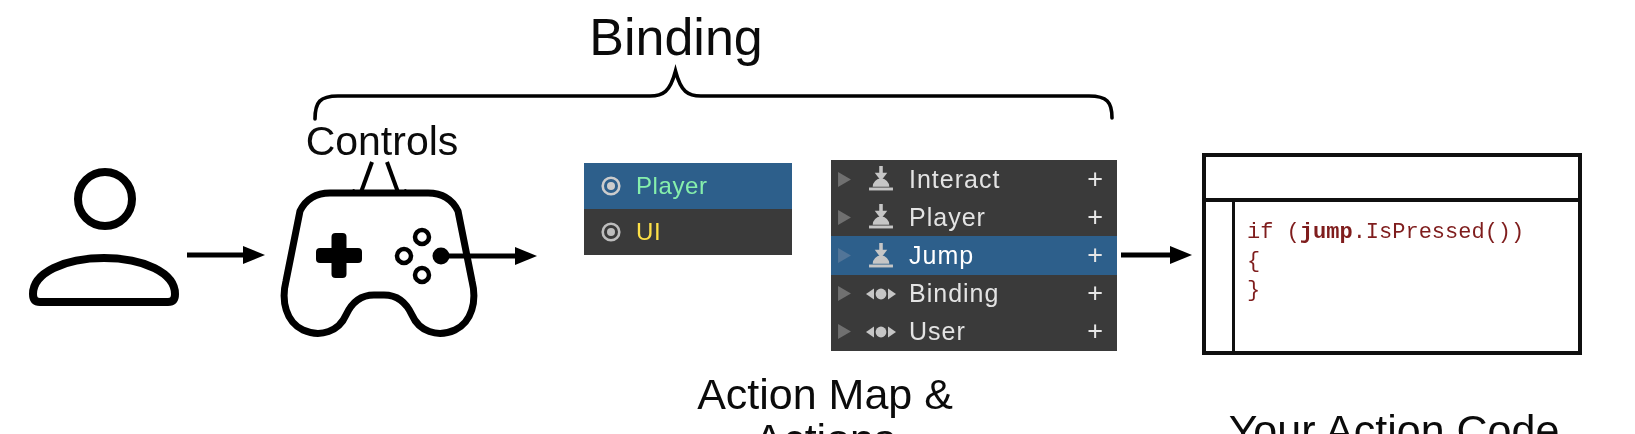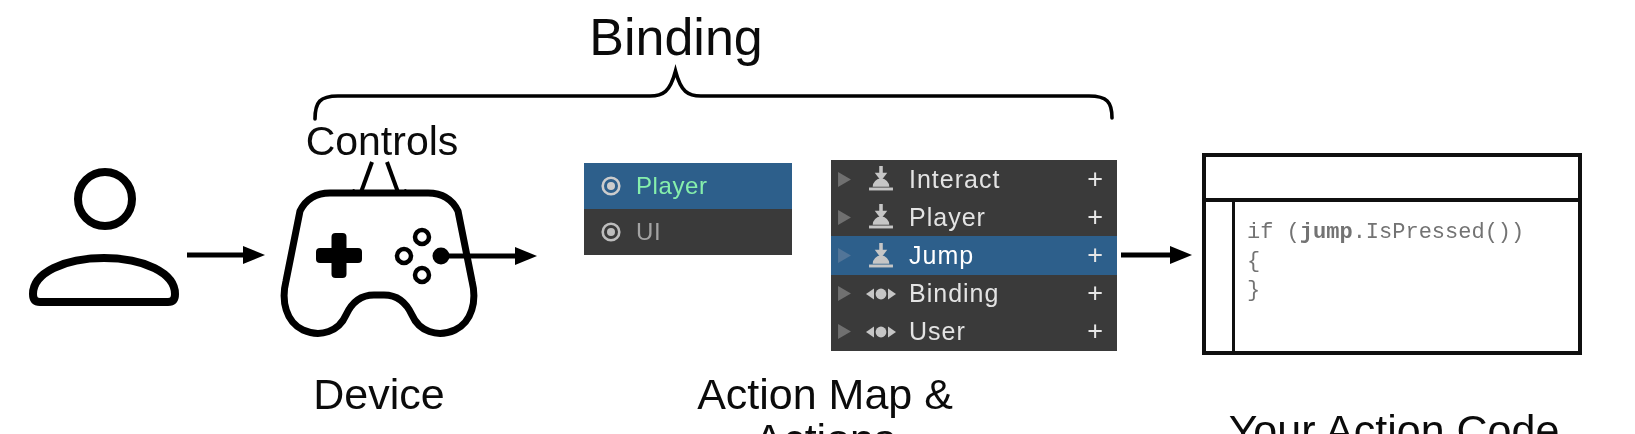--- a/index.html
+++ b/index.html
@@ -15,42 +15,42 @@
   #user-label{left:3px;width:200px;}
   #device-label{left:279px;width:200px;}
   #actionmap-label{left:625px;width:400px;}
   #actioncode-label{left:1194px;width:400px;margin-top:36px;}
 
   
   #amap-panel{position:absolute;left:584px;top:163px;width:208px;height:92px;display:flex;flex-direction:column;}
   .amap-row{flex:1;display:flex;align-items:center;padding-left:16px;background:var(--panel-dark);}
   .amap-row.sel{background:var(--selection-blue);}
   .amap-ic{width:22px;height:22px;flex:0 0 auto;}
-  .amap-txt{margin-left:14px;font-size:24px;color:#a3a3a3;letter-spacing:0.6px;}
+  .amap-txt{margin-left:14px;font-size:24px;color:#fde047;letter-spacing:0.6px;}
   .amap-row.sel .amap-txt{color:#86efac;}
 
   
   #actions-panel{position:absolute;left:807px;top:160px;width:286px;height:191px;display:flex;flex-direction:column;padding-left:24px;}
   .act-row{flex:1;display:flex;align-items:center;padding:0 14px 0 7px;background:var(--panel-dark);}
   .act-row.sel{background:var(--selection-blue);}
   .tri{width:13px;height:15px;flex:0 0 auto;}
   .tri polygon{fill:#707070;}
   .act-row.sel .tri polygon{fill:#527598;}
   .act-ic{width:30px;height:26px;margin-left:15px;flex:0 0 auto;}
   .act-ic .shape{fill:var(--icon-gray);}
   .act-txt{margin-left:13px;font-size:25px;letter-spacing:1px;color:var(--row-text);}
   .act-row.sel .act-txt{color:#ffffff;}
   .plus{margin-left:auto;font-size:27px;color:#e6e6e6;line-height:1;}
 
   
   #code-box{position:absolute;left:1202px;top:153px;width:380px;height:202px;border:4px solid #101010;background:#fff;box-sizing:border-box;display:flex;flex-direction:column;}
   #code-header{height:41px;border-bottom:4px solid #101010;flex:0 0 auto;}
   #code-body{position:relative;flex:1;}
   #code-gutter{position:absolute;left:26px;top:0;bottom:0;width:3px;background:#101010;}
-  #code-text{position:absolute;left:41px;top:16px;font-family:"Liberation Mono","DejaVu Sans Mono",monospace;font-size:22px;line-height:29px;color:#737373;}
+  #code-text{position:absolute;left:41px;top:16px;font-family:"Liberation Mono","DejaVu Sans Mono",monospace;font-size:22px;line-height:29px;color:#7f1d1d;}
   .code-line{white-space:pre;}
   .code-line b{font-weight:bold;}
 </style>
 </head>
 <body>
 
 <div id="stage">
 
   <svg class="layer" width="1635" height="434" viewBox="0 0 1635 434">
     <defs>
@@ -96,21 +96,20 @@
     </g>
 
     <g>
       <line x1="1121" y1="255" x2="1171" y2="255" stroke="#000" stroke-width="5"></line>
       <polygon points="1170,246 1192,255 1170,264" fill="#000"></polygon>
     </g>
   </svg>
 
   <div class="lbl" id="binding-label">Binding</div>
   <div class="lbl" id="controls-label">Controls</div>
-  <div class="lbl stage-lbl" id="device-label">Device</div>
   <div class="lbl stage-lbl" id="actionmap-label">Action Map &amp; Actions</div>
   <div class="lbl stage-lbl" id="actioncode-label">Your Action Code</div>
 
   <div id="amap-panel">
     <div class="amap-row sel">
       <svg class="amap-ic" viewBox="0 0 22 22">
         <circle cx="11" cy="11" r="8.3" fill="none" stroke="#cccccc" stroke-width="2.6"></circle>
         <circle cx="11" cy="11" r="4" fill="#cccccc"></circle>
       </svg>
       <span class="amap-txt">Player</span>

